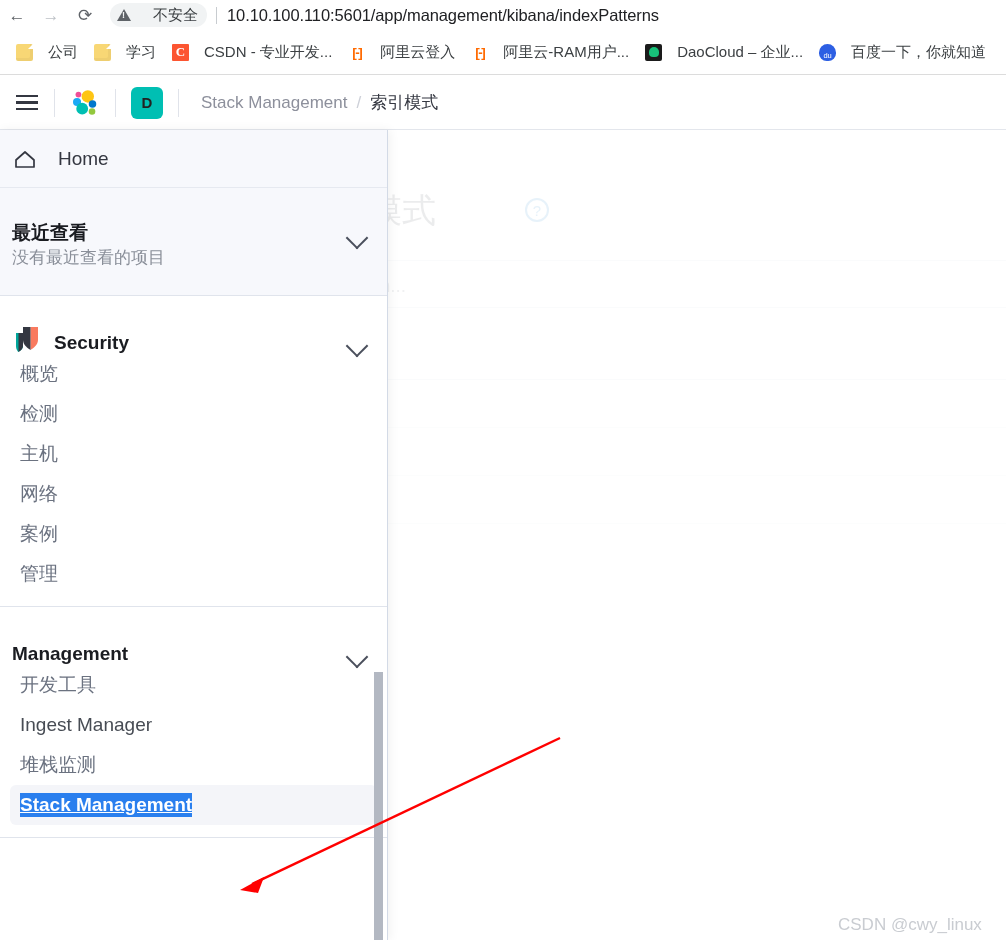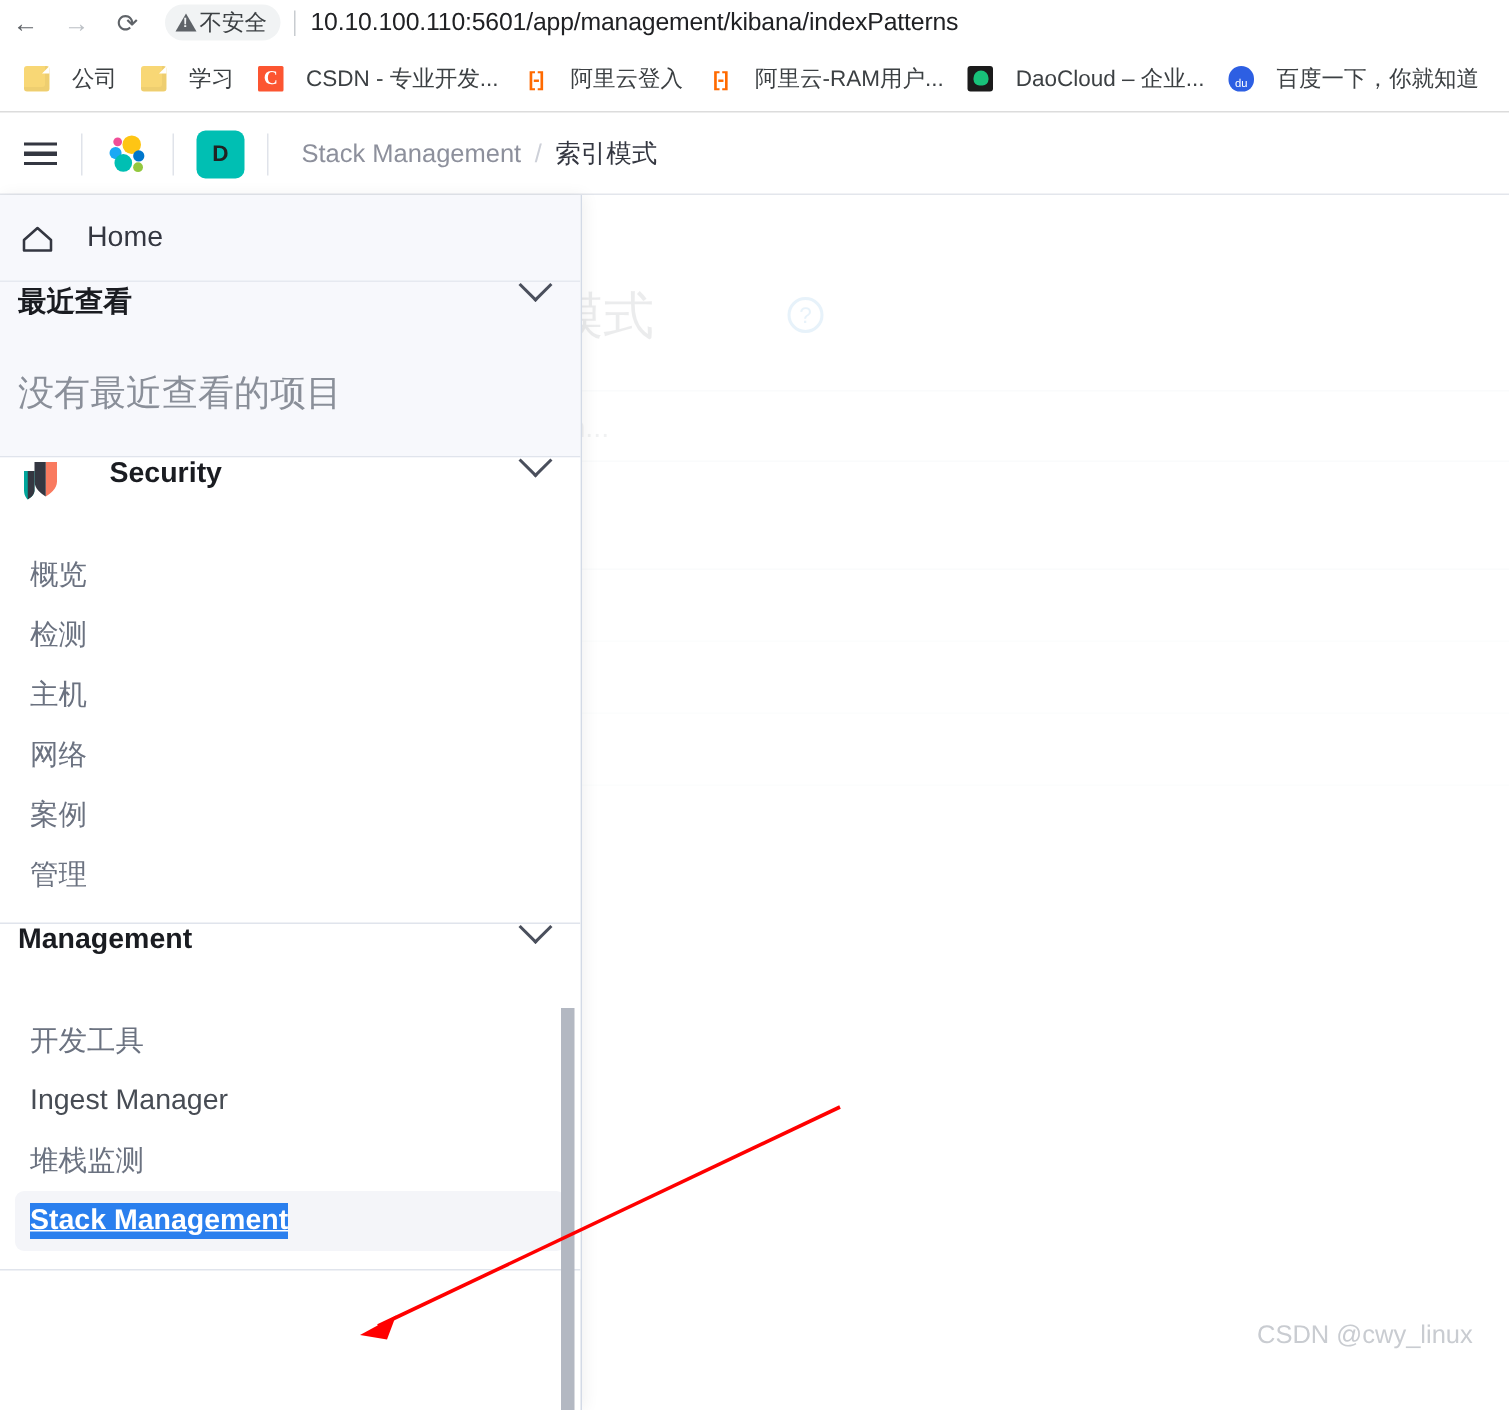--- a/index.html
+++ b/index.html
@@ -23,21 +23,21 @@
     width: 34px; height: 28px; display: flex; align-items: center;
     justify-content: center; color: #5f6368; font-size: 17px; line-height: 1;
   }
   .nav-btn.disabled { color: #bdc1c6; }
   #omnibox {
     flex: 1; height: 28px; margin-left: 4px; margin-right: 6px;
     background: #ffffff; display: flex; align-items: center;
     border-radius: 14px; padding-left: 4px;
   }
   #security-chip {
-    display: flex; align-items: center; gap: 2px;
+    display: flex; align-items: center; gap: 22px;
     padding: 2px 9px 2px 7px; border-radius: 13px;
     background: #f1f3f4; height: 24px;
   }
   #security-chip .warn-tri {
     width: 0; height: 0; border-left: 7px solid transparent;
     border-right: 7px solid transparent; border-bottom: 12px solid #5f6368;
     position: relative;
   }
   #security-chip .warn-tri::after {
     content: "!"; position: absolute; left: -2px; top: 2px;
@@ -188,39 +188,38 @@
     height: 58px; display: flex; align-items: center; gap: 20px;
     padding-left: 12px; background: #f7f8fc;
     border-bottom: 1px solid #e6e9f0;
   }
   #home-icon { width: 26px; height: 26px; }
   #home-label { font-size: 19px; color: #343741; }
 
   .nav-section { background: #ffffff; }
   #recent-section { background: #f7f8fc; border-bottom: 1px solid #e0e4ec; }
   .section-head {
-    height: 58px; display: flex; align-items: flex-start;
+    height: 58px; display: flex; align-items: flex-end;
     padding: 0 22px 0 12px;
-    gap: 19px;
   }
   .section-head .sec-icon {
     width: 30px; flex: 0 0 30px; display: flex; align-items: center;
     justify-content: center; margin-right: 12px;
   }
   .section-head .sec-title {
     flex: 1; font-size: 19px; font-weight: bold; color: #1a1c21;
   }
   .section-head.no-icon .sec-title { padding-left: 0; }
   .chev {
     width: 16px; height: 16px; border-right: 2.4px solid #4a4f5c;
     border-bottom: 2.4px solid #4a4f5c; transform: rotate(45deg);
     margin-top: -6px;
   }
   .empty-note {
-    padding: 0 12px 26px 12px; font-size: 24px; color: #8a8f99;
+    padding: 0 12px 26px 12px; font-size: 17px; color: #8a8f99;
   }
   .nav-item {
     height: 40px; display: flex; align-items: center; padding-left: 10px;
     font-size: 19px; color: #69707d; border-radius: 6px;
     margin: 0 10px;
   }
   .nav-item.cjk { color: #6b7280; }
   .nav-item.latin { color: #474c54; }
   .nav-item.active {
     background: #f4f5f9;
@@ -245,21 +244,21 @@
   }
 
   
   #annotation-arrow {
     position: absolute; left: 0; top: 0; width: 1006px; height: 940px;
     pointer-events: none;
   }
 
   
   #watermark {
-    position: absolute; left: 838px; top: 880px;
+    position: absolute; left: 838px; top: 915px;
     font-size: 17px; color: #c9ccd1; white-space: nowrap;
   }
 </style>
 </head>
 <body>
 
 <div id="browser-chrome">
   <div id="urlbar-row">
     <div class="nav-btn">←</div>
     <div class="nav-btn disabled">→</div>

